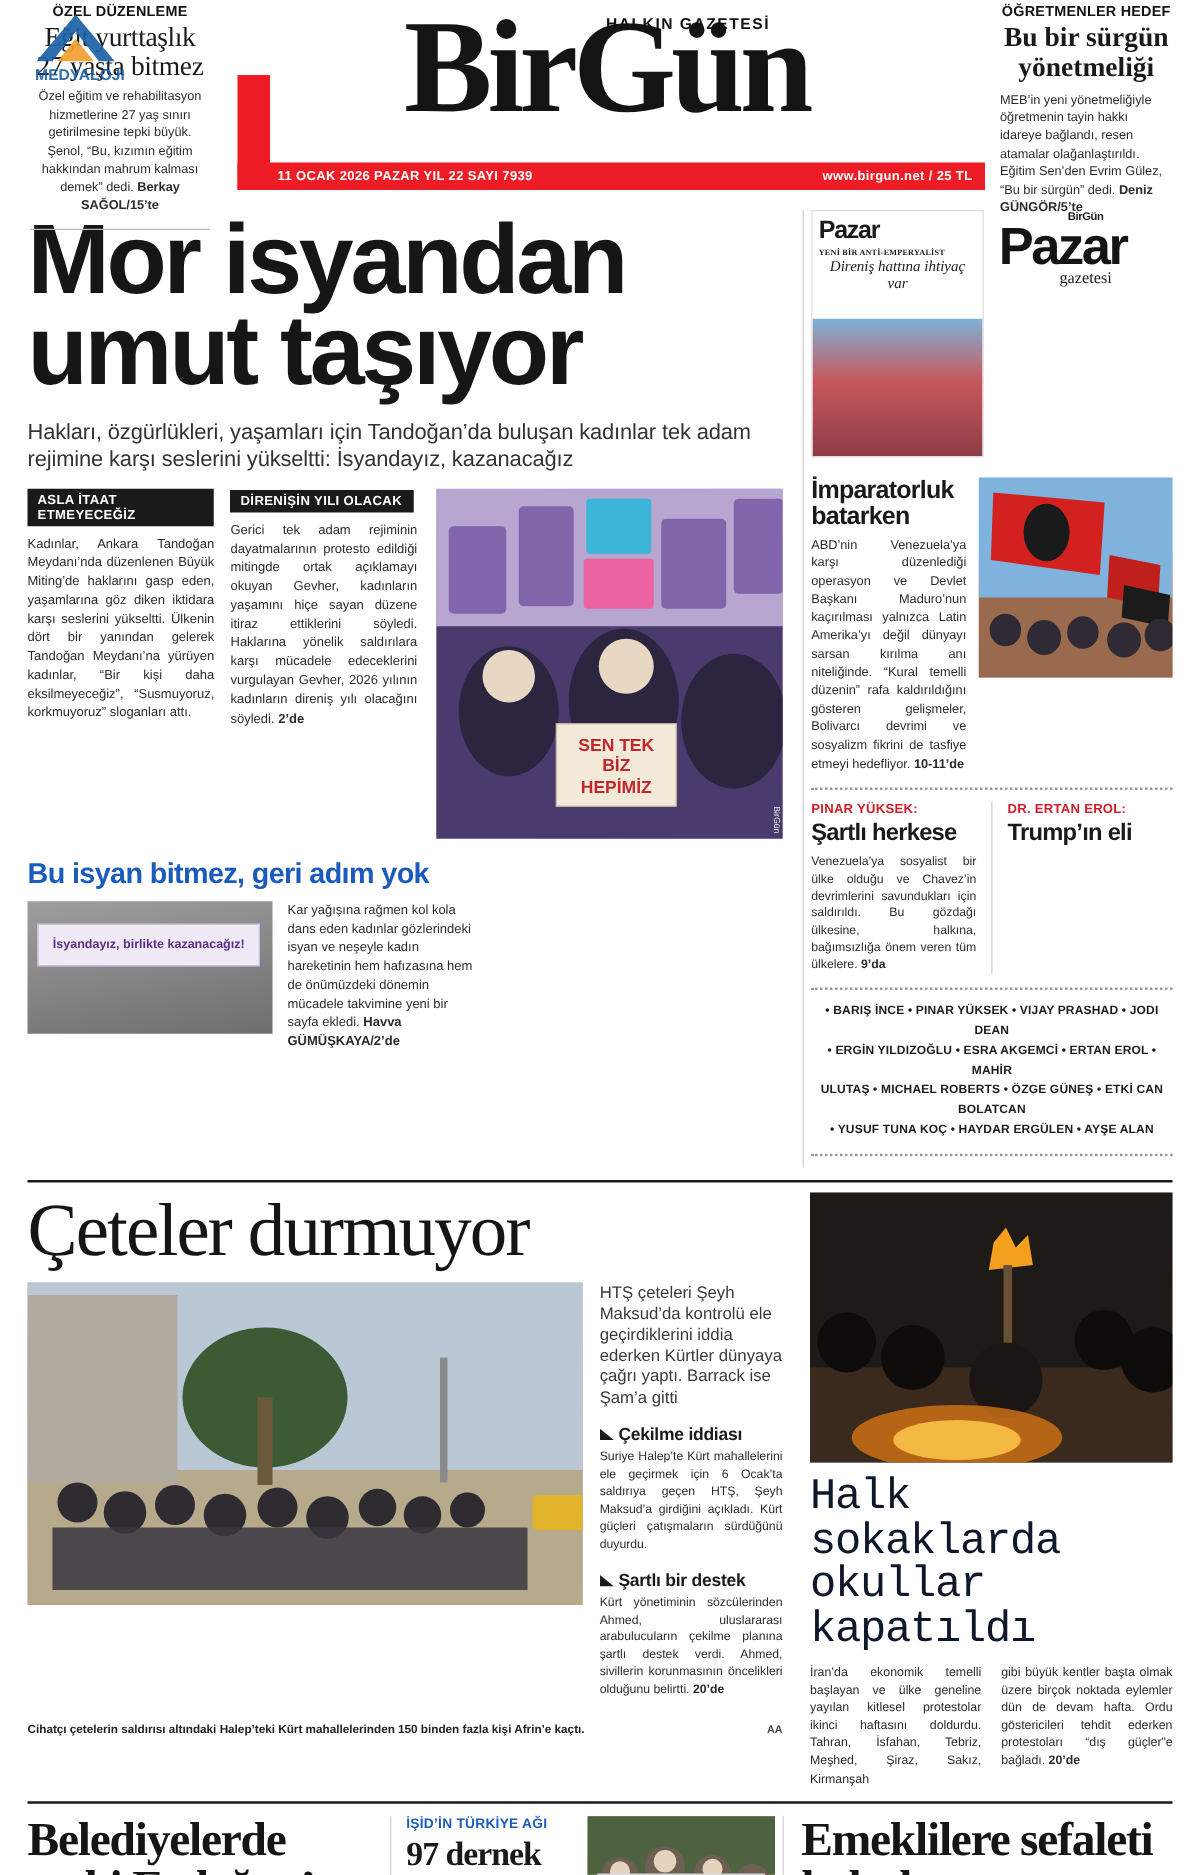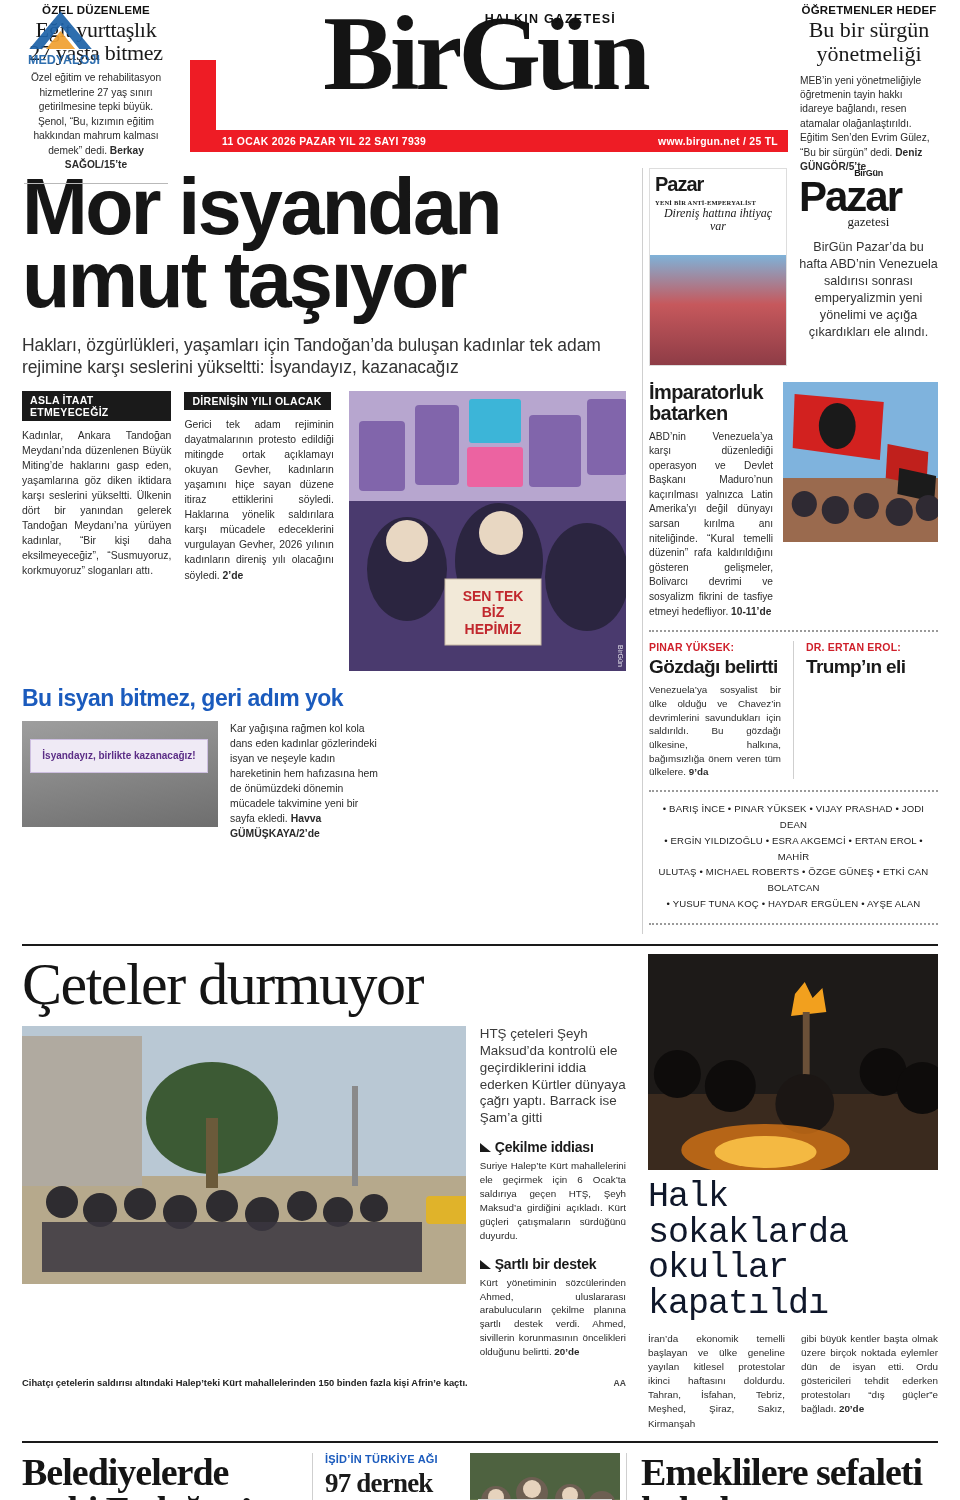--- a/index.html
+++ b/index.html
@@ -53,21 +53,21 @@
     font-size:10.4px; font-weight:bold; letter-spacing:.3px;
   }
   .redtab {
     position:absolute; left:12px; bottom:16px; width:26px; height:92px;
     background:#ee1c25;
   }
 
   .top-right { width:168px; padding:4px 22px 0 8px; }
   .top-right .kicker { display:block; text-align:center; margin-bottom:2px; }
   .top-right h3 {
-    font-family:"Liberation Serif", serif; font-weight:400;
+    font-family:"Liberation Serif", serif; font-weight:700;
     font-size:22px; line-height:1.08; text-align:center; margin-bottom:8px;
   }
   .top-right p { font-size:10.2px; line-height:1.42; color:#2b2b2b; }
 
   
   .lead { display:flex; padding:0 22px; }
   .lead-main { width:620px; padding-right:16px; }
   .lead-hl {
     font-size:79px; font-weight:bold; line-height:.93; letter-spacing:-2.6px;
     color:#161616; margin-top:2px;
@@ -141,21 +141,21 @@
   .dotline { border-top:2px dotted #9a9a9a; margin:11px 0 9px 0; }
 
   .two-auth { display:flex; gap:12px; }
   .two-auth .col { flex:1; }
   .two-auth .col + .col { border-left:1px solid #cfcfcf; padding-left:12px; }
   .auth-name { color:#cf1f2a; font-weight:bold; font-size:10.5px; letter-spacing:.2px; }
   .auth-hl { font-size:19px; font-weight:bold; letter-spacing:-.6px; margin:3px 0 5px 0; }
   .two-auth p { font-size:9.8px; line-height:1.4; color:#2b2b2b; text-align:justify; }
 
   .namelist {
-    font-size:9.6px; font-weight:normal; letter-spacing:.15px; line-height:1.65;
+    font-size:9.6px; font-weight:bold; letter-spacing:.15px; line-height:1.65;
     text-align:center; color:#1c1c1c; padding:0 2px;
   }
 
   
   .hr-thick { border-top:2px solid #1a1a1a; margin:10px 22px 0 22px; }
   .sec2 { display:flex; padding:8px 22px 0 22px; }
   .sec2-left { width:620px; padding-right:16px; }
   .sec2-hl {
     font-family:"Liberation Serif", serif; font-weight:400;
     font-size:60px; line-height:1; letter-spacing:-1.5px; color:#151515;
@@ -322,21 +322,20 @@
             <div class="pc-logo">Pazar</div>
             <div class="pc-kick">YENİ BİR ANTİ-EMPERYALİST</div>
             <div class="pc-hl">Direniş hattına ihtiyaç var</div>
           </div>
           <div class="pc-img"></div>
         </div>
         <div class="pazar-side">
           <div class="pazar-birgun">BirGün</div>
           <div class="pazar-big">Pazar</div>
           <div class="pazar-gaz">gazetesi</div>
-          <div class="pazar-txt">BirGün Pazar’da bu hafta ABD’nin Venezuela saldırısı sonrası emperyalizmin yeni yönelimi ve açığa çıkardıkları ele alındı.</div>
         </div>
       </div>
 
       <div class="imp">
         <div class="imp-left">
           <h3>İmparatorluk batarken</h3>
           <p>
             <span>ABD’nin Venezuela’ya karşı düzenlediği operasyon ve Devlet Başkanı Maduro’nun kaçırılması yalnızca Latin Amerika’yı değil dünyayı sarsan kırılma anı niteliğinde. “Kural temelli düzenin” rafa kaldırıldığını gösteren gelişmeler, Bolivarcı devrimi ve sosyalizm fikrini de tasfiye etmeyi hedefliyor. </span><b>10-11’de</b>
           </p>
         </div>
@@ -357,21 +356,21 @@
             </g>
           </svg>
         </div>
       </div>
 
       <div class="dotline"></div>
 
       <div class="two-auth">
         <div class="col">
           <div class="auth-name">PINAR YÜKSEK:</div>
-          <div class="auth-hl">Gözdağı belirtti</div>
+          <div class="auth-hl">Şartlı herkese</div>
           <p>
             <span>Venezuela’ya sosyalist bir ülke olduğu ve Chavez’in devrimlerini savundukları için saldırıldı. Bu gözdağı ülkesine, halkına, bağımsızlığa önem veren tüm ülkelere. </span><b>9’da</b>
           </p>
         </div>
         <div class="col">
           <div class="auth-name">DR. ERTAN EROL:</div>
           <div class="auth-hl">Trump’ın eli</div>
         </div>
       </div>
 
@@ -460,21 +459,21 @@
           <ellipse cx="120" cy="198" rx="52" ry="16" fill="#ffc84a" opacity=".85"></ellipse>
         </svg>
       </div>
       <div class="sec2-r-hl">
         <div>Halk sokaklarda</div>
         <div>okullar kapatıldı</div>
       </div>
       <div class="sec2-r-cols">
         <p>İran’da ekonomik temelli başlayan ve ülke geneline yayılan kitlesel protestolar ikinci haftasını doldurdu. Tahran, İsfahan, Tebriz, Meşhed, Şiraz, Sakız, Kirmanşah</p>
         <p>
-          <span>gibi büyük kentler başta olmak üzere birçok noktada eylemler dün de isyan etti. Ordu göstericileri tehdit ederken protestoları “dış güçler”e bağladı. </span><b>20’de</b>
+          <span>gibi büyük kentler başta olmak üzere birçok noktada eylemler dün de devam hafta. Ordu göstericileri tehdit ederken protestoları “dış güçler”e bağladı. </span><b>20’de</b>
         </p>
       </div>
     </div>
   </div>
 
   <div class="hr-thick"></div>
   <div class="sec3">
 
     <div class="s3a">
       <h2>

